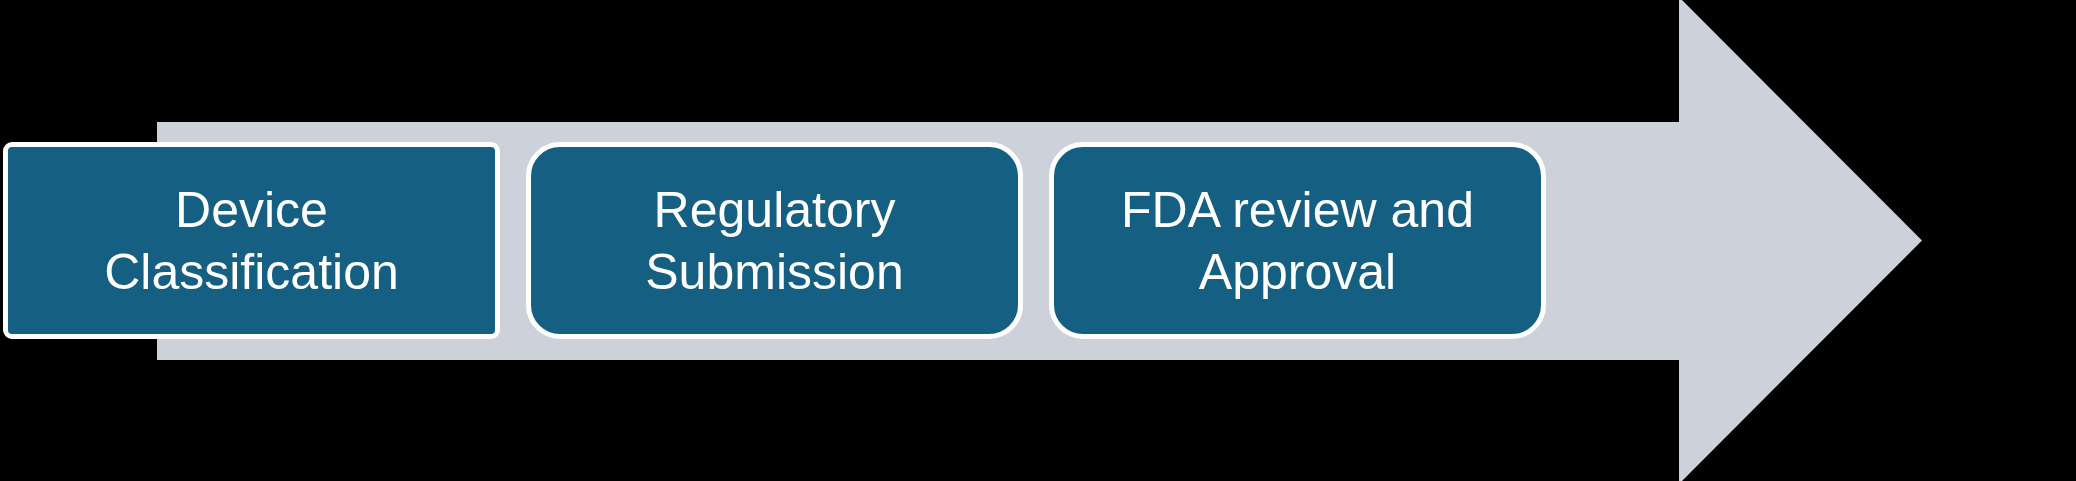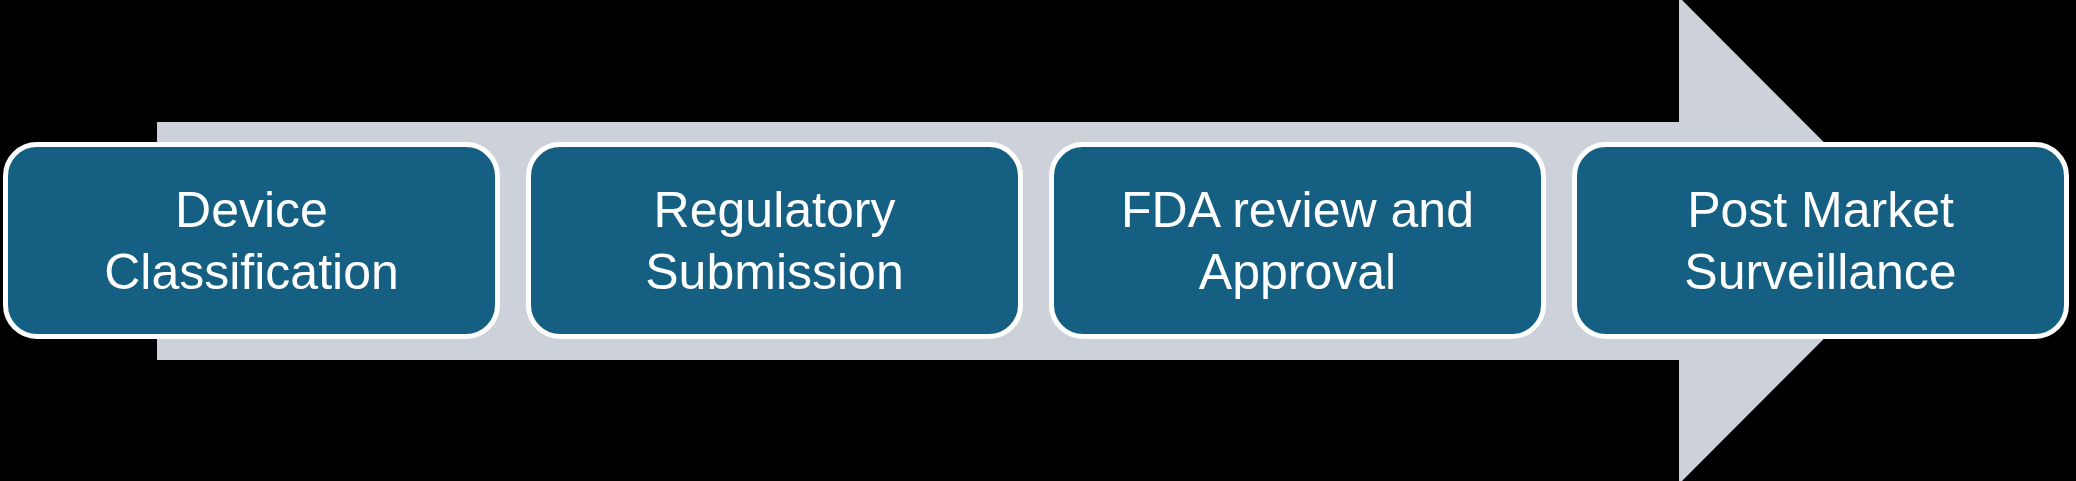--- a/index.html
+++ b/index.html
@@ -39,21 +39,21 @@
     height: 197px;
     box-sizing: border-box;
     background: var(--step-fill, #156082);
     border: 5px solid var(--step-border, #FFFFFF);
     border-radius: 34px;
     display: flex;
     align-items: center;
     justify-content: center;
     text-align: center;
   }
-  .step-1 { left: 3px; }
+  .step-1 { left: 3px; border-radius: 9px; }
   .step-2 { left: 526px; }
   .step-3 { left: 1049px; }
   .step-4 { left: 1572px; }
   .step-label {
     color: var(--step-text, #FFFFFF);
     font-size: 50px;
     line-height: 62px;
     white-space: pre-line;
     letter-spacing: 0px;
   }
@@ -74,18 +74,14 @@
   <div class="step step-3">
     <div class="step-label">FDA review and
 Approval</div>
   </div>
 
   <div class="step step-2">
     <div class="step-label">Regulatory
 Submission</div>
   </div>
 
-  <div class="step step-4">
-    <div class="step-label">Post Market
-Surveillance</div>
-  </div>
 
 </div>
 
 </body></html>

